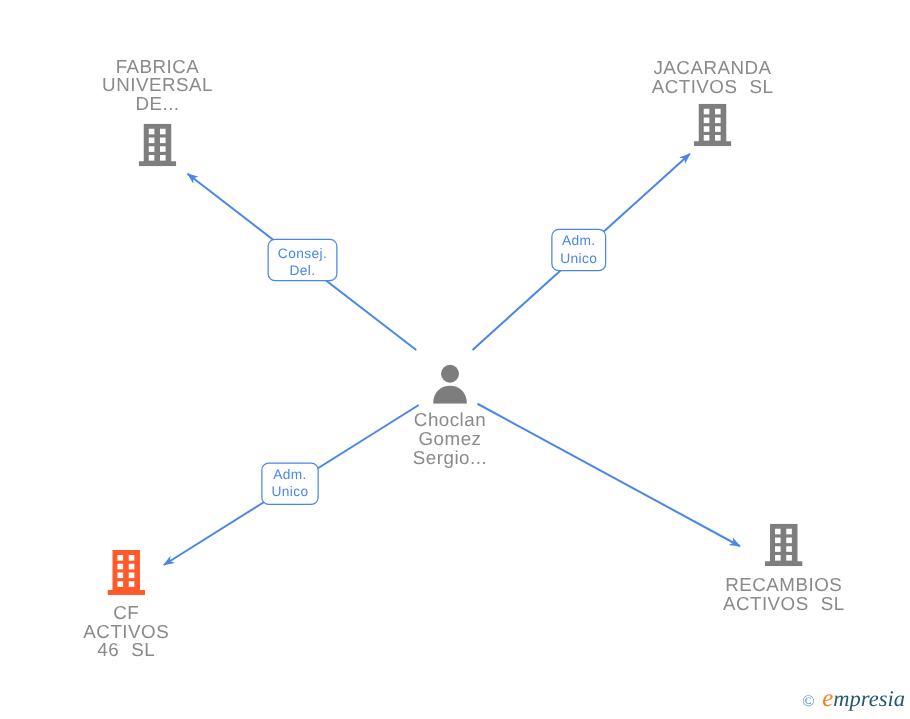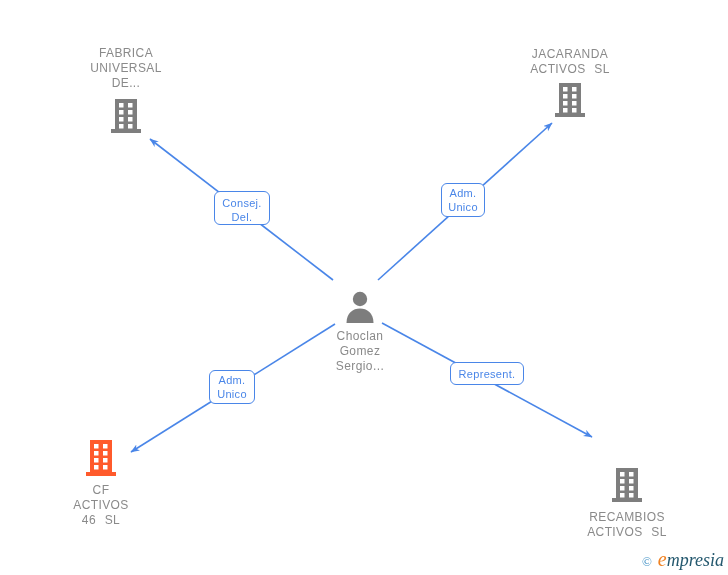--- a/index.html
+++ b/index.html
@@ -3,21 +3,21 @@
 <meta charset="utf-8">
 <style>
   html,body { margin:0; padding:0; background:#fff; }
   .canvas {
     position:relative; width:728px; height:575px; background:#ffffff;
     font-family:"Liberation Sans", sans-serif; overflow:hidden;
   }
   .edges-svg { position:absolute; left:0; top:0; width:728px; height:575px; }
   .node { position:absolute; display:flex; flex-direction:column; align-items:center; }
   .node-label {
-    color:#8a8a8a; font-size:12px; line-height:15px; text-align:center;
+    color:#8a8a8a; font-size:15px; line-height:15px; text-align:center;
     letter-spacing:0.4px; word-spacing:5px; white-space:nowrap;
   }
   .node-label div { white-space:nowrap; }
   .icon-wrap { line-height:0; }
   .edge-label {
     position:absolute; background:#ffffff; border:1.5px solid #4a86e8; border-radius:6px;
     color:#4a86e8; font-size:11px; line-height:14px; text-align:center;
     display:flex; flex-direction:column; justify-content:center; box-sizing:border-box;
     letter-spacing:0.3px;
   }
@@ -123,21 +123,21 @@
         </g>
       </svg>
     </div>
     <div class="node-label" style="margin-top:7px;">
       <div>CF</div>
       <div>ACTIVOS</div>
       <div>46 SL</div>
     </div>
   </div>
 
-  <div class="node" style="left:557px; top:468px; width:140px;">
+  <div class="node" style="left:557px; top:419px; width:140px;">
     <div class="icon-wrap">
       <svg width="30" height="34" viewBox="0 0 30 34">
         <rect x="4" y="0" width="22" height="31" fill="#7e7e7e"></rect>
         <rect x="0" y="30" width="30" height="4" fill="#7e7e7e"></rect>
         <g fill="#ffffff">
           <rect x="8" y="4" width="4.5" height="4.5"></rect>
             <rect x="17" y="4" width="4.5" height="4.5"></rect>
           <rect x="8" y="11" width="4.5" height="4.5"></rect>
             <rect x="17" y="11" width="4.5" height="4.5"></rect>
           <rect x="8" y="18" width="4.5" height="4.5"></rect>
@@ -161,22 +161,19 @@
   <div class="edge-label" style="left:441px; top:183px; width:44px; height:34px;">
     <div>Adm.</div>
     <div>Unico</div>
   </div>
 
   <div class="edge-label" style="left:209px; top:370px; width:46px; height:34px;">
     <div>Adm.</div>
     <div>Unico</div>
   </div>
 
-  <div class="edge-label" style="left:450px; top:362px; width:74px; height:23px;">
-    <div>Represent.</div>
-  </div>
 
   <div class="footer-logo">
     <span class="footer-copy">©</span>
     <span class="footer-brand"><span class="brand-e">e</span><span>mpresia</span></span>
   </div>
 
 </div>
 
 </body></html>

